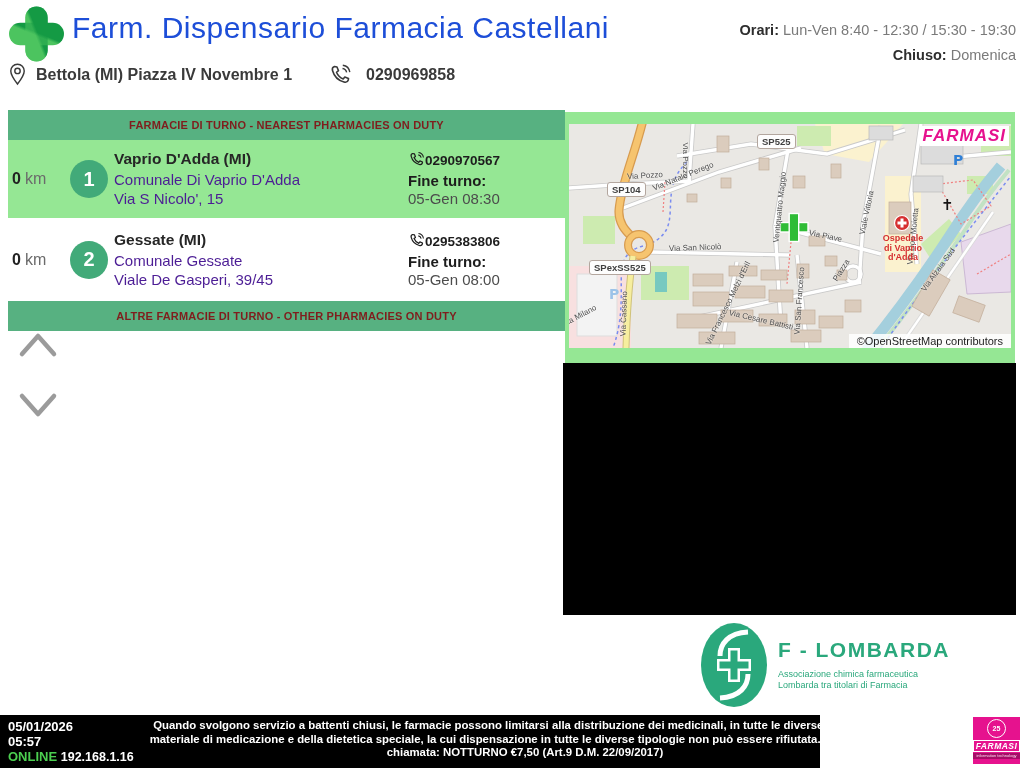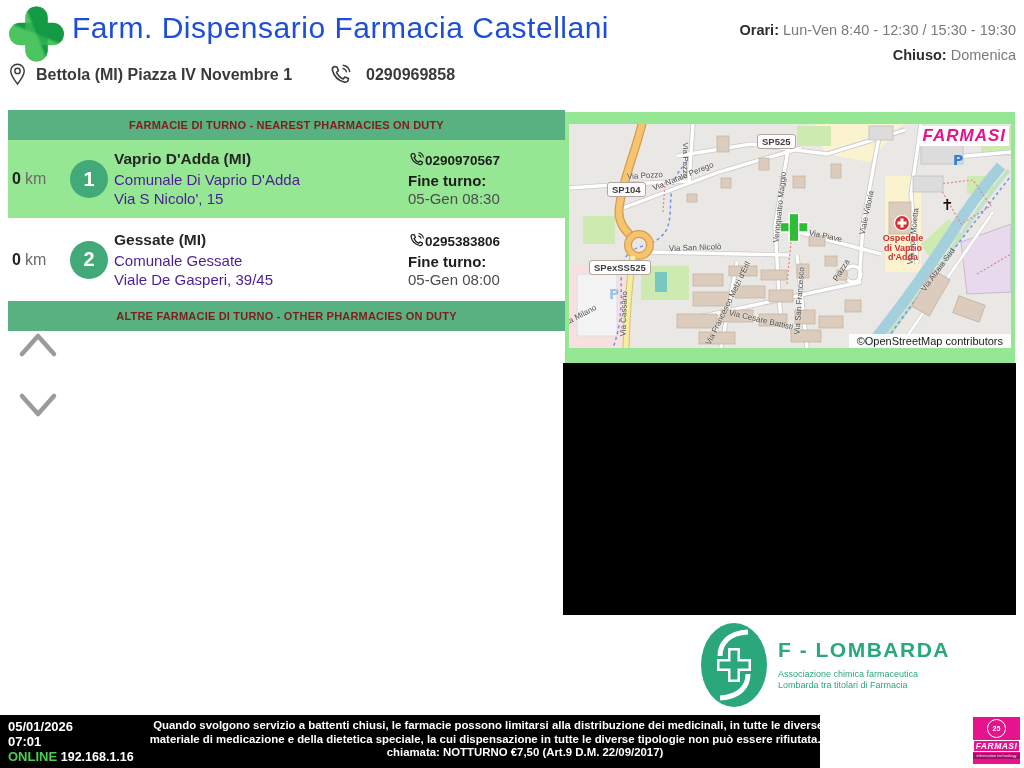--- a/index.html
+++ b/index.html
@@ -347,21 +347,21 @@
       <div class="sub">
         <div>Associazione chimica farmaceutica</div>
         <div>Lombarda tra titolari di Farmacia</div>
       </div>
     </div>
   </div>
 
   <div class="footer">
     <div class="f-left">
       <div>05/01/2026</div>
-      <div>07:01</div>
+      <div>05:57</div>
       <div>
         <span class="f-online">ONLINE</span>
         <span class="f-ip">192.168.1.16</span>
       </div>
     </div>
     <div class="f-center">Quando svolgono servizio a battenti chiusi, le farmacie possono limitarsi alla distribuzione dei medicinali, in tutte le diverse tipologie, del materiale di medicazione e della dietetica speciale, la cui dispensazione in tutte le diverse tipologie non può essere rifiutata. Diritto fisso di chiamata: NOTTURNO €7,50 (Art.9 D.M. 22/09/2017)</div>
     <div class="f-logo">
       <div class="f-badge">25</div>
       <div class="f-name">FARMASI</div>
       <div class="f-tag">information technology</div>

